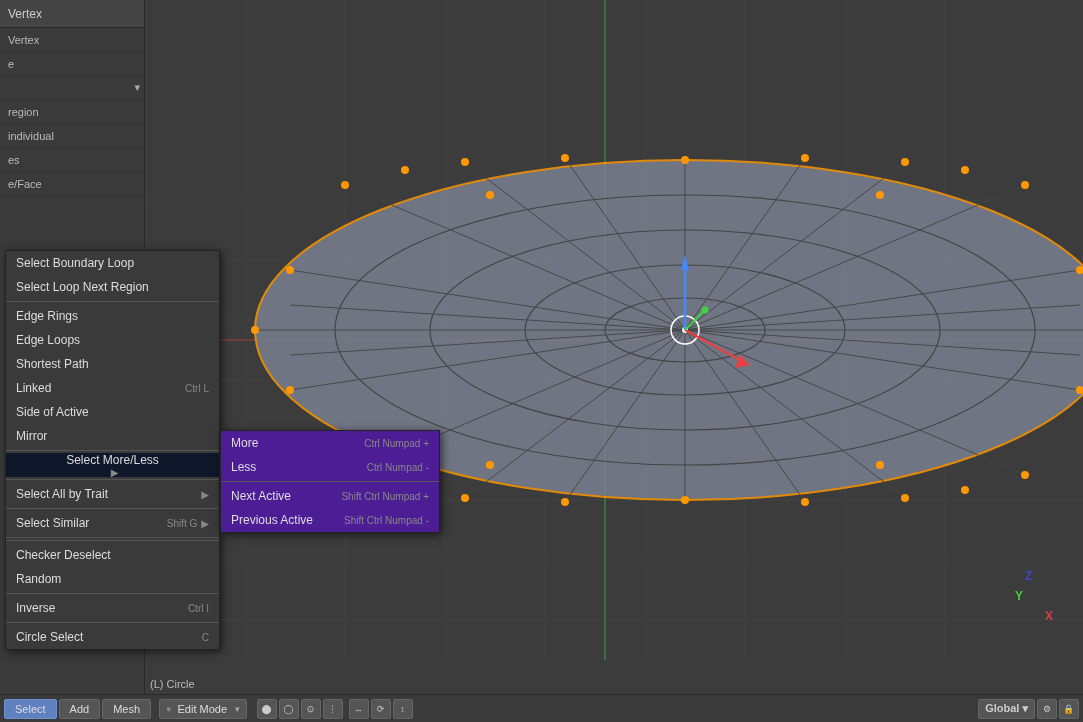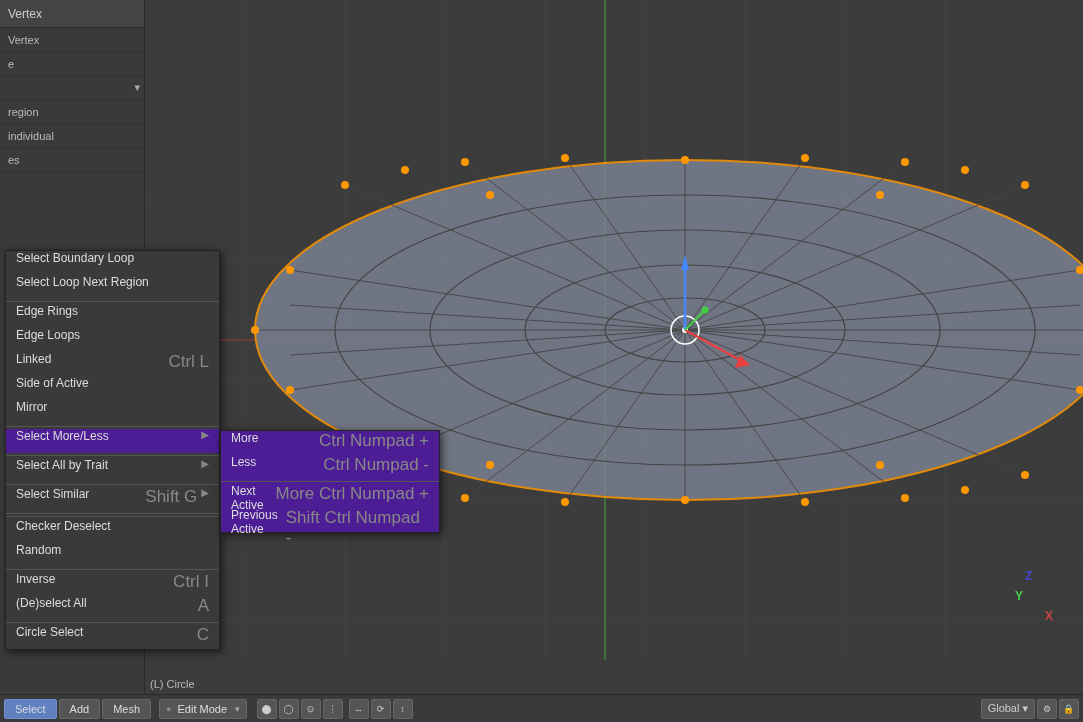--- a/index.html
+++ b/index.html
@@ -126,38 +126,39 @@
       width: 220px;
       background: #4c1d95;
       border: 1px solid #222;
       box-shadow: 2px 2px 8px rgba(0,0,0,0.6);
       z-index: 101;
     }
 
     .menu-item {
       height: 24px;
       display: flex;
+      align-items: center;
       padding: 0 10px;
       cursor: pointer;
       position: relative;
       justify-content: space-between;
     }
 
     .menu-item.active, .menu-item.highlighted {
       background: #4a6fa5;
     }
 
     .menu-item-label {
       flex: 1;
       font-size: 12px;
       color: #ddd;
     }
 
     .menu-item-shortcut {
-      font-size: 17px;
+      font-size: 10px;
       color: #888;
       margin-left: 8px;
     }
 
     .menu-item-arrow {
       font-size: 10px;
       color: #888;
       margin-left: 4px;
     }
 
@@ -208,20 +209,23 @@
     <span style="position:absolute;right:4px;color:#aaa;">▾</span>
   </div>
   <div class="panel-row">
     <span>region</span>
   </div>
   <div class="panel-row">
     <span>individual</span>
   </div>
   <div class="panel-row">
     <span>es</span>
+  </div>
+  <div class="panel-row">
+    <span>e/Face</span>
   </div>
 </div>
 
 <div id="viewport">
   <svg class="grid-canvas" width="100%" height="100%">
 
     <line x1="0" y1="200" x2="940" y2="200" stroke="#555" stroke-width="0.5" opacity="0.5"></line>
     <line x1="0" y1="260" x2="940" y2="260" stroke="#555" stroke-width="0.5" opacity="0.5"></line>
     <line x1="0" y1="320" x2="940" y2="320" stroke="#555" stroke-width="0.5" opacity="0.5"></line>
     <line x1="0" y1="380" x2="940" y2="380" stroke="#555" stroke-width="0.5" opacity="0.5"></line>
@@ -332,31 +336,34 @@
     <span class="menu-item-label">Select Loop Next Region</span>
   </div>
   <div class="menu-separator"></div>
   <div class="menu-item">
     <span class="menu-item-label">Edge Rings</span>
   </div>
   <div class="menu-item">
     <span class="menu-item-label">Edge Loops</span>
   </div>
   <div class="menu-item">
+    <span class="menu-item-label">Shortest Path</span>
+  </div>
+  <div class="menu-item">
     <span class="menu-item-label">Linked</span>
     <span class="menu-item-shortcut">Ctrl L</span>
   </div>
   <div class="menu-item">
     <span class="menu-item-label">Side of Active</span>
   </div>
   <div class="menu-item">
     <span class="menu-item-label">Mirror</span>
   </div>
   <div class="menu-separator"></div>
-  <div class="menu-item active" style="background:#4c1d95;">
+  <div class="menu-item active" style="background:#0f172a;flex-direction:column;">
     <span class="menu-item-label">Select More/Less</span>
     <span class="menu-item-arrow">▶</span>
   </div>
   <div class="menu-separator"></div>
   <div class="menu-item">
     <span class="menu-item-label">Select All by Trait</span>
     <span class="menu-item-arrow">▶</span>
   </div>
   <div class="menu-separator"></div>
   <div class="menu-item">
@@ -370,45 +377,41 @@
     <span class="menu-item-label">Checker Deselect</span>
   </div>
   <div class="menu-item">
     <span class="menu-item-label">Random</span>
   </div>
   <div class="menu-separator"></div>
   <div class="menu-item">
     <span class="menu-item-label">Inverse</span>
     <span class="menu-item-shortcut">Ctrl I</span>
   </div>
-  <div class="menu-item">
-    <span class="menu-item-label">(De)select All</span>
-    <span class="menu-item-shortcut">A</span>
-  </div>
   <div class="menu-separator"></div>
   <div class="menu-item">
     <span class="menu-item-label">Circle Select</span>
     <span class="menu-item-shortcut">C</span>
   </div>
 
 </div>
 
 <div id="submenu-more-less">
   <div class="menu-item">
     <span class="menu-item-label">More</span>
     <span class="menu-item-shortcut">Ctrl Numpad +</span>
   </div>
   <div class="menu-item">
     <span class="menu-item-label">Less</span>
     <span class="menu-item-shortcut">Ctrl Numpad -</span>
   </div>
   <div class="menu-separator"></div>
   <div class="menu-item">
     <span class="menu-item-label">Next Active</span>
-    <span class="menu-item-shortcut">More Ctrl Numpad +</span>
+    <span class="menu-item-shortcut">Shift Ctrl Numpad +</span>
   </div>
   <div class="menu-item">
     <span class="menu-item-label">Previous Active</span>
     <span class="menu-item-shortcut">Shift Ctrl Numpad -</span>
   </div>
 </div>
 
 <div class="status-text">
   <span>(L) Circle</span>
 </div>
@@ -437,17 +440,17 @@
     <div style="width:20px;height:20px;background:#555;border:1px solid #666;border-radius:2px;display:flex;align-items:center;justify-content:center;font-size:9px;color:#ccc;">⋮</div>
   </div>
 
   <div style="margin-left:4px;display:flex;gap:2px;align-items:center;">
     <div style="width:20px;height:20px;background:#555;border:1px solid #666;border-radius:2px;display:flex;align-items:center;justify-content:center;font-size:9px;color:#ccc;">↔</div>
     <div style="width:20px;height:20px;background:#555;border:1px solid #666;border-radius:2px;display:flex;align-items:center;justify-content:center;font-size:9px;color:#ccc;">⟳</div>
     <div style="width:20px;height:20px;background:#555;border:1px solid #666;border-radius:2px;display:flex;align-items:center;justify-content:center;font-size:9px;color:#ccc;">↕</div>
   </div>
 
   <div style="margin-left:auto;display:flex;gap:2px;align-items:center;">
-    <div style="padding:0 6px;height:20px;background:#555;border:1px solid #666;border-radius:2px;display:flex;align-items:center;font-size:11px;color:#ccc;">Global ▾</div>
+    <div style="padding:0 6px;height:20px;background:#555;border:1px solid #666;border-radius:2px;display:flex;align-items:center;font-size:11px;color:#ccc;font-weight:bold;">Global ▾</div>
     <div style="width:20px;height:20px;background:#555;border:1px solid #666;border-radius:2px;display:flex;align-items:center;justify-content:center;font-size:9px;color:#ccc;">⚙</div>
     <div style="width:20px;height:20px;background:#555;border:1px solid #666;border-radius:2px;display:flex;align-items:center;justify-content:center;font-size:9px;color:#ccc;">🔒</div>
   </div>
 </div>
 
 </body></html>

